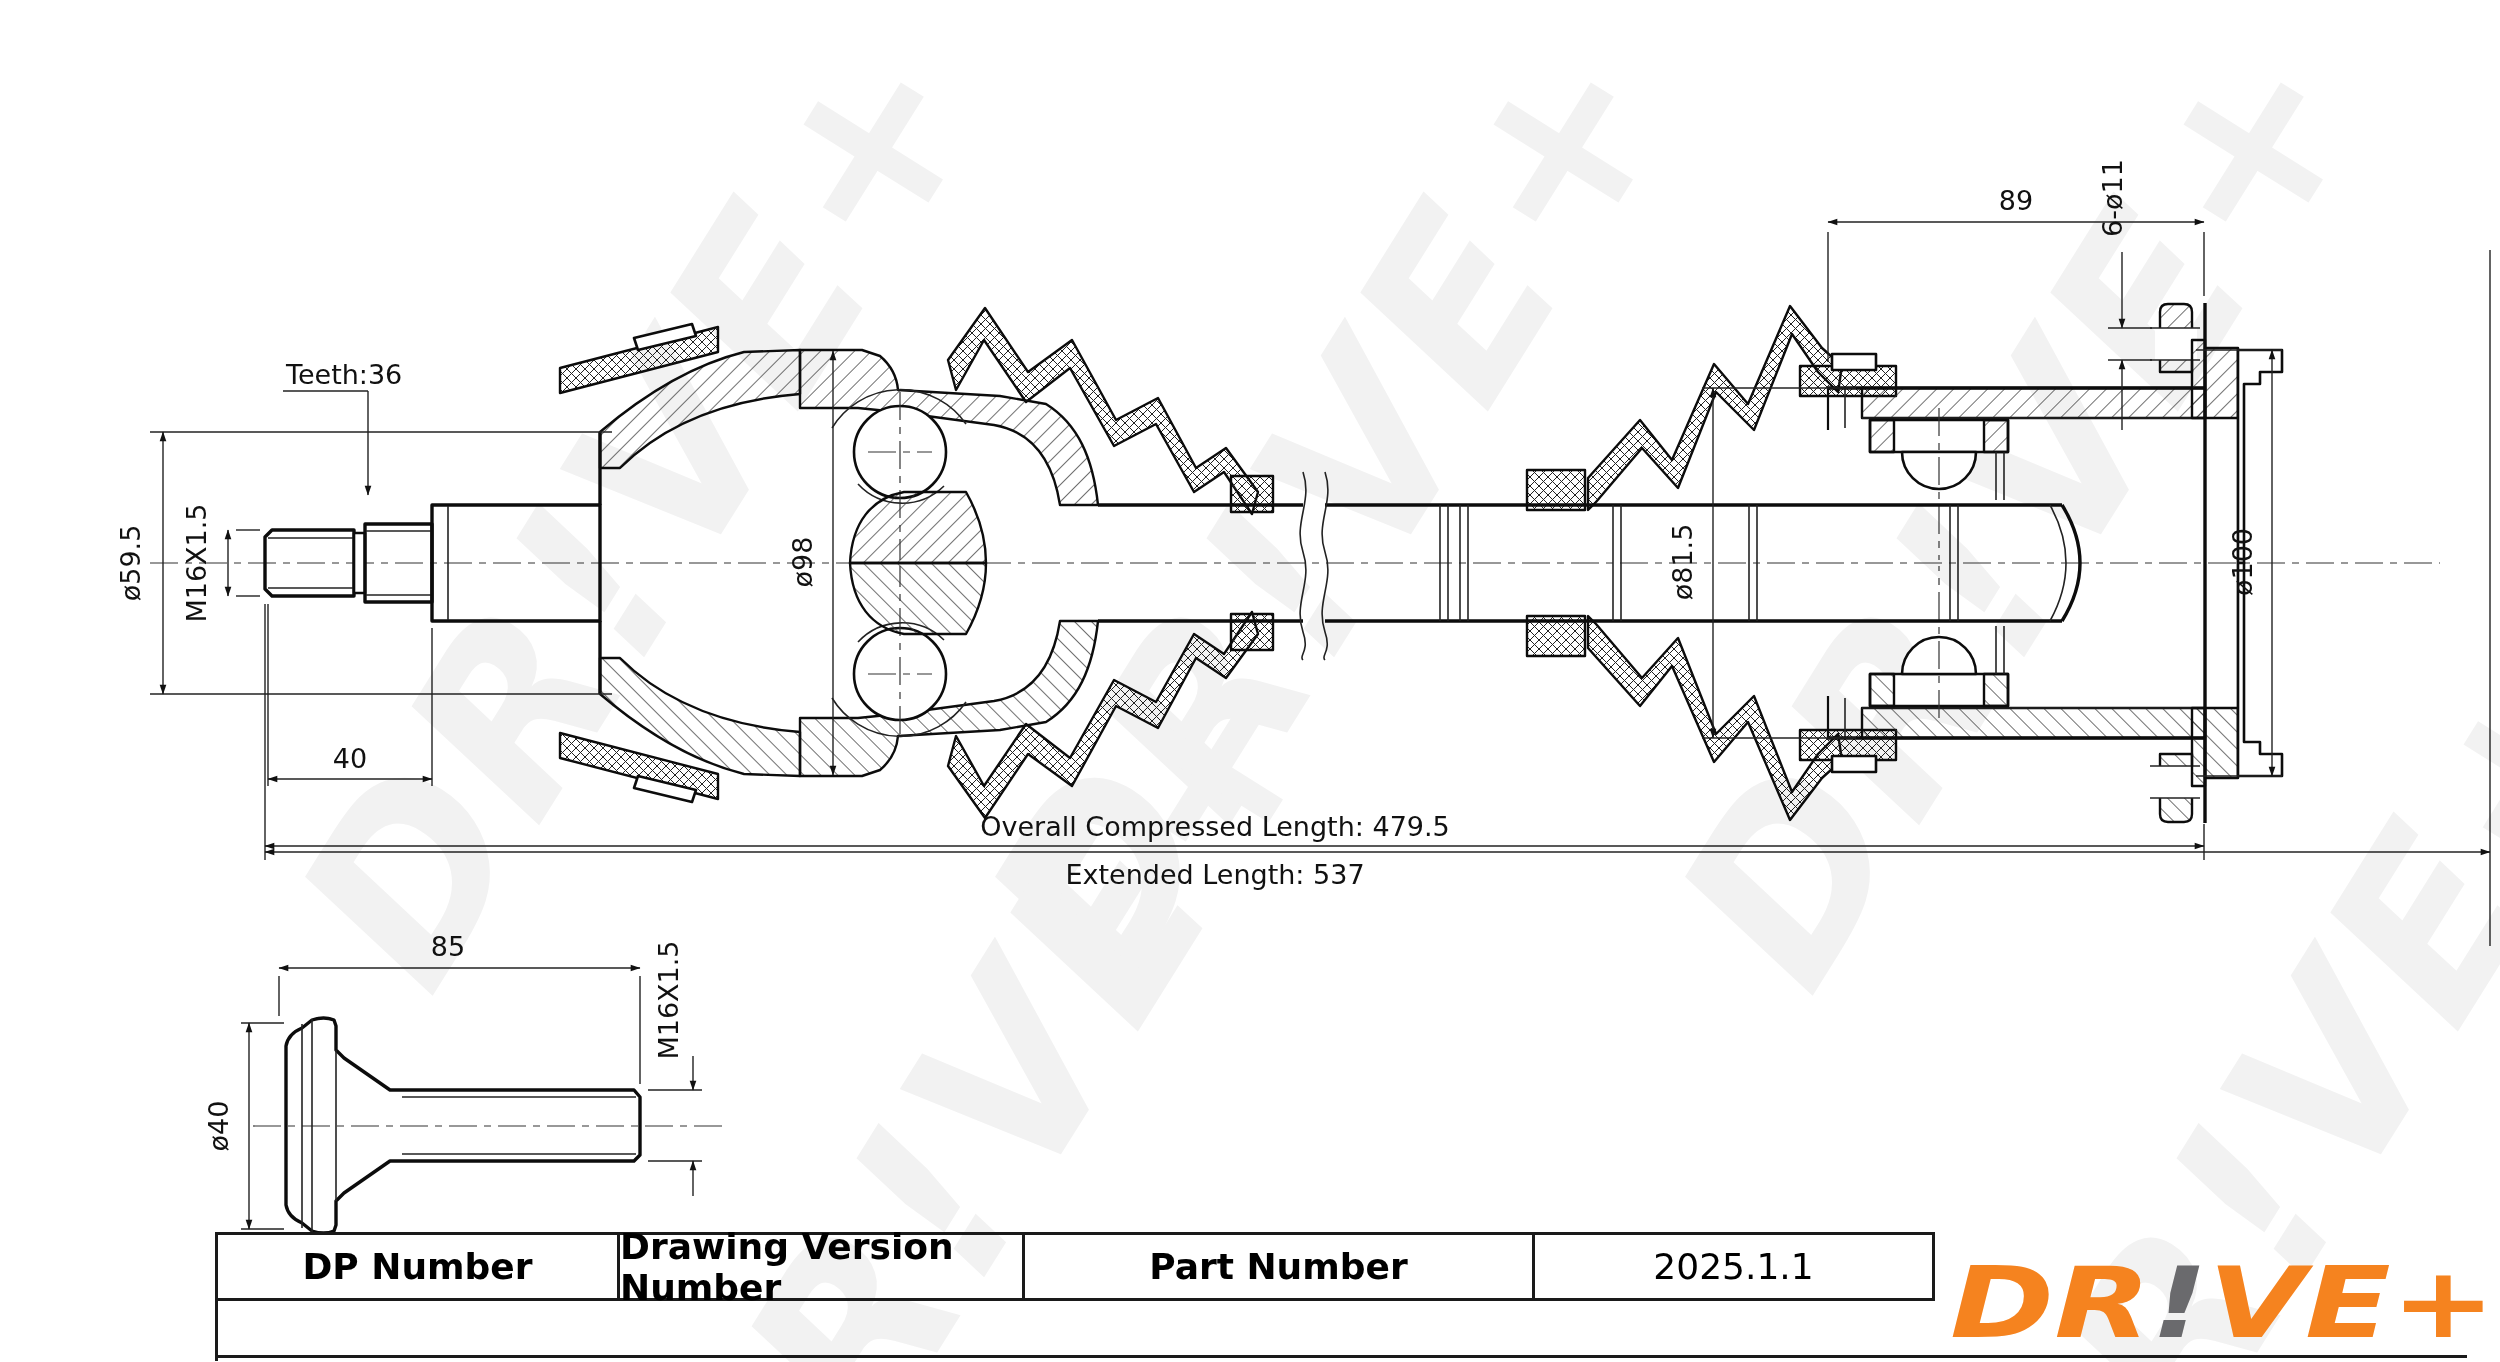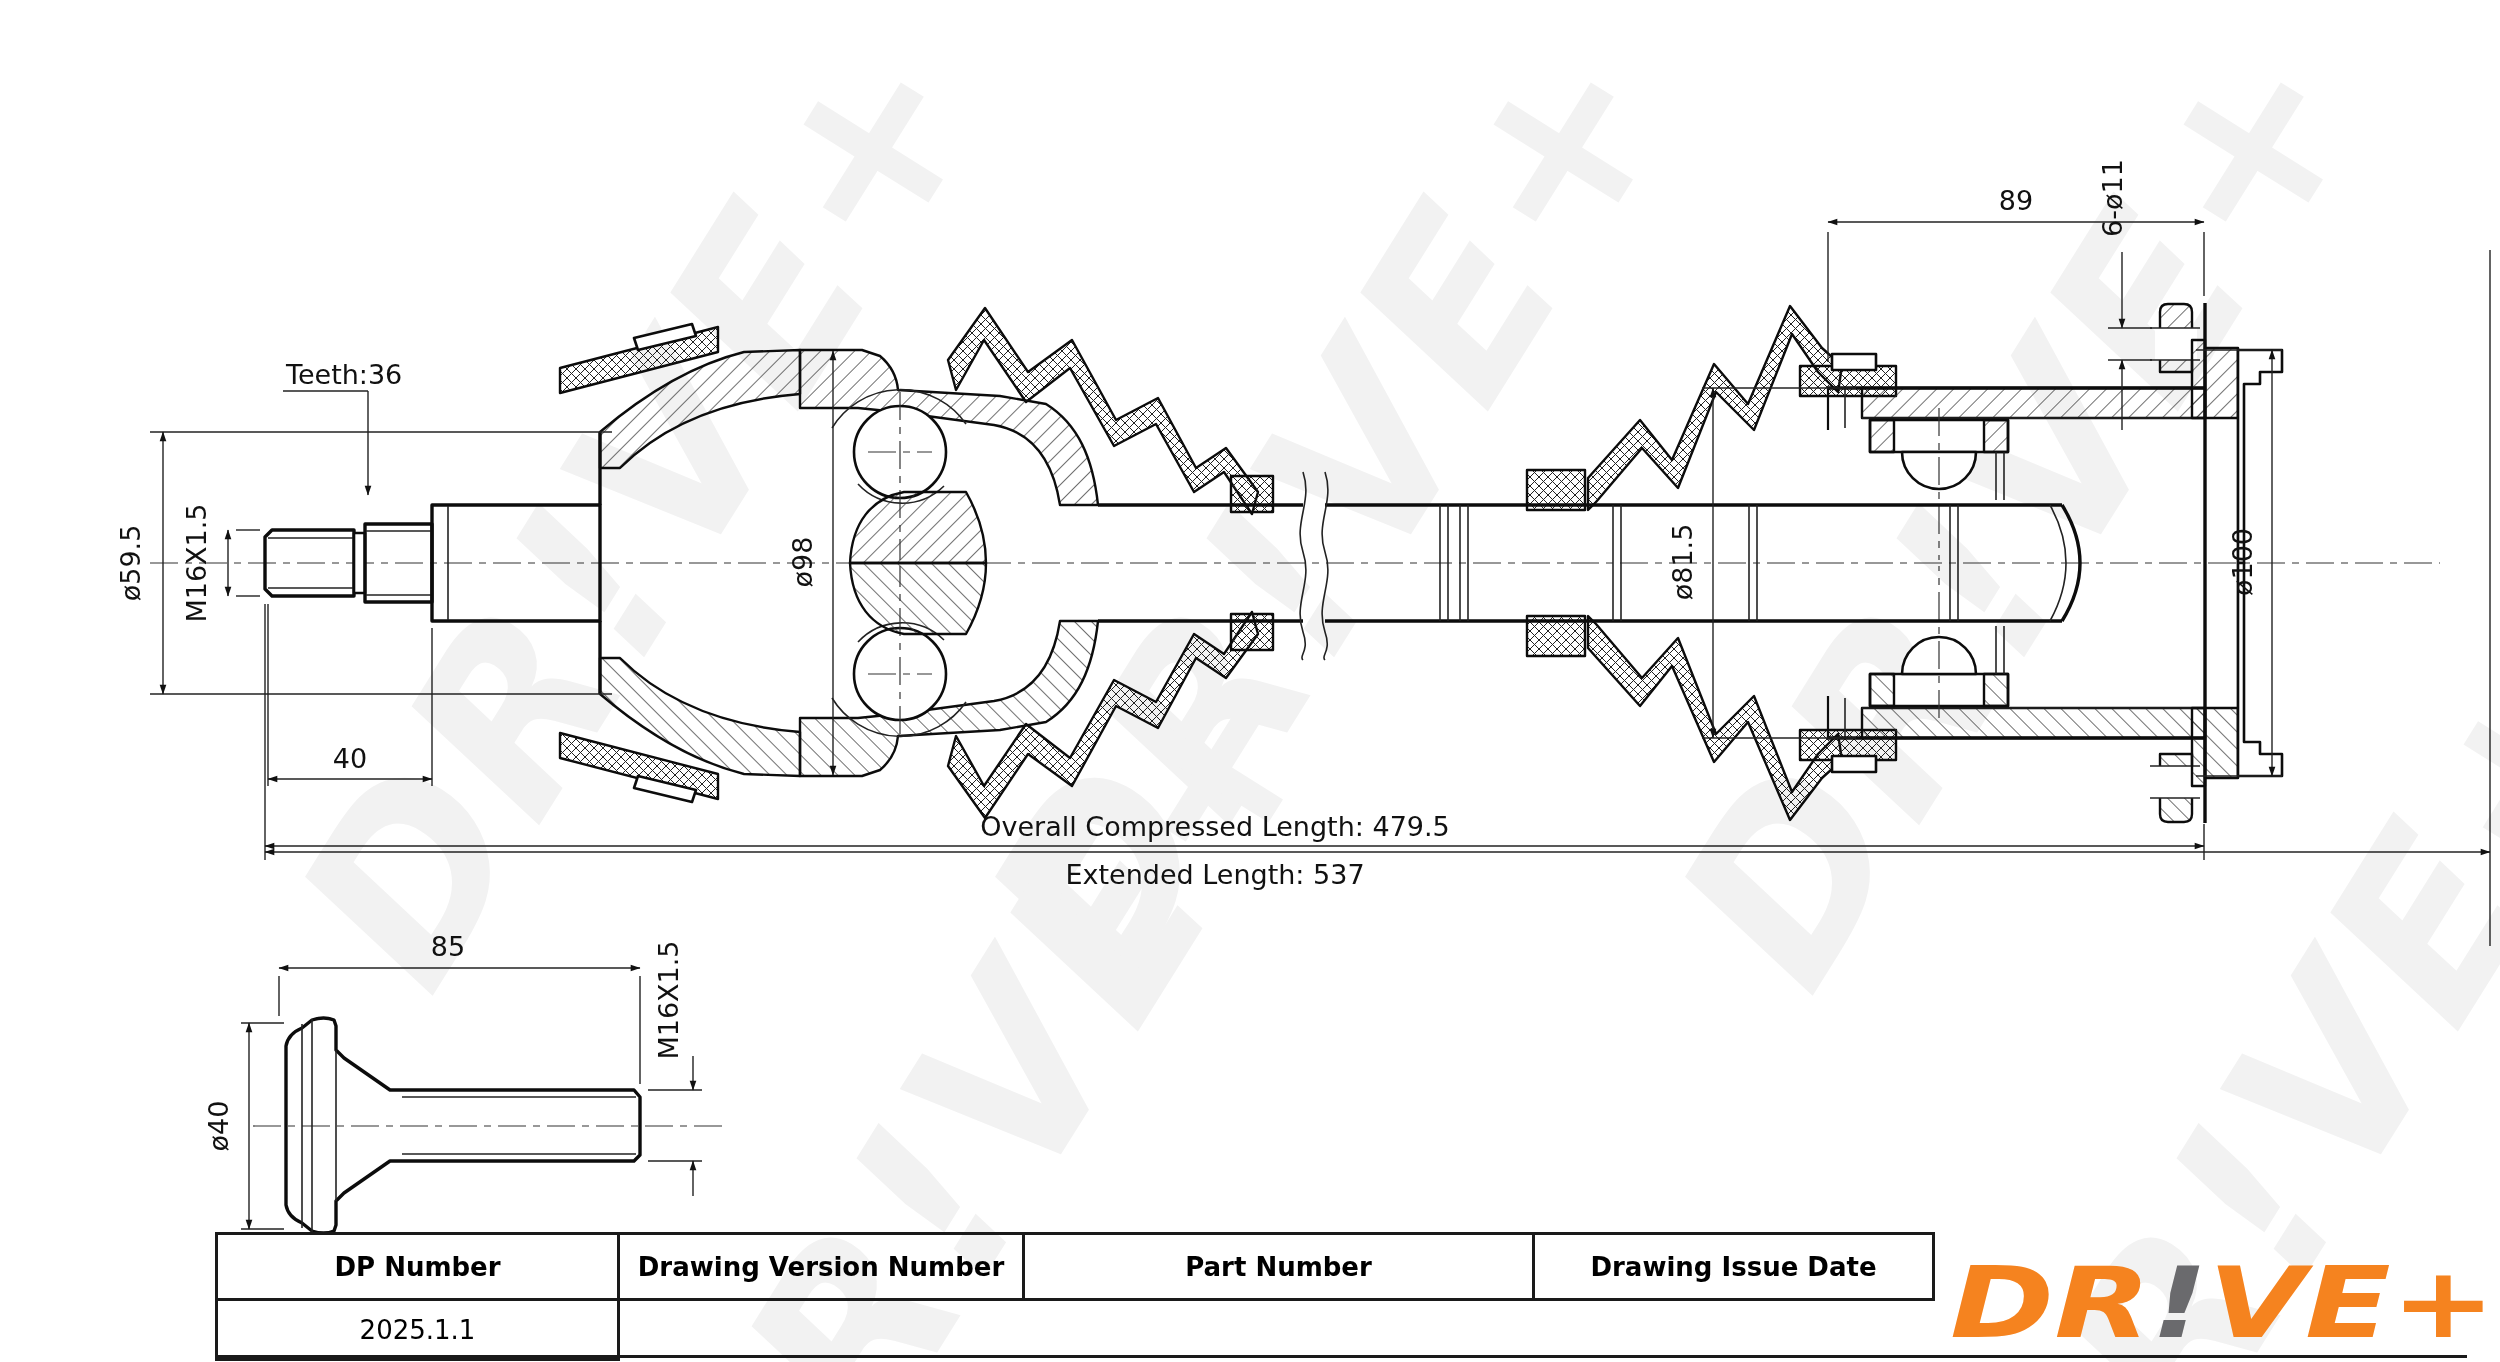--- a/index.html
+++ b/index.html
@@ -15,21 +15,21 @@
   .dim{stroke:#222;stroke-width:1.4;fill:none;}
   .cl{stroke:#333;stroke-width:1.2;stroke-dasharray:28 7 7 7;fill:none;}
   .hfill{fill:url(#h);stroke:#0c0c0c;stroke-width:2.4;stroke-linejoin:round;}
   .xfill{fill:url(#xh);stroke:#0c0c0c;stroke-width:2.4;stroke-linejoin:round;}
   .wfill{fill:#fff;stroke:#0c0c0c;stroke-width:2.6;stroke-linejoin:round;}
 
   .ttable{position:absolute;left:215px;top:1232px;display:grid;
           grid-template-columns:402px 405px 510px 400px;grid-template-rows:66px 60px;
           border-top:3px solid #1a1a1a;border-left:3px solid #1a1a1a;}
   .ttable .cell{border-right:3px solid #1a1a1a;border-bottom:3px solid #1a1a1a;
-          display:flex;align-items:center;justify-content:center;font-size:26px;color:#000;}
+          display:flex;align-items:center;justify-content:center;font-size:36px;color:#000;}
   .ttable .th{font-weight:bold;}
   .tbot{position:absolute;left:215px;top:1355px;width:2252px;height:3px;background:#1a1a1a;}
   .logo{position:absolute;left:1950px;top:1254px;font-style:italic;font-weight:bold;
         font-size:98px;line-height:1;color:#F5831F;transform:scaleX(1.28);
         transform-origin:0 50%;white-space:nowrap;}
   .logo .bang{color:#6A6A6D;}
 </style>
 </head>
 <body>
 
@@ -222,19 +222,18 @@
     <line class="dim" x1="693" y1="1056" x2="693" y2="1090" marker-end="url(#ar)"></line>
     <line class="dim" x1="693" y1="1196" x2="693" y2="1161" marker-end="url(#ar)"></line>
     <text class="dt" text-anchor="middle" transform="translate(678,1000) rotate(-90)">M16X1.5</text>
   </g>
 </svg>
 
 <div class="ttable">
   <div class="cell th">DP Number</div>
   <div class="cell th">Drawing Version Number</div>
   <div class="cell th">Part Number</div>
-  <div class="cell th">Drawing Issue Date</div>
   <div class="cell">2025.1.1</div>
 </div>
 <div class="tbot"></div>
 
 <div class="logo"><span>DR</span><span class="bang">!</span><span>VE+</span></div>
 </div>
 
 </body></html>

